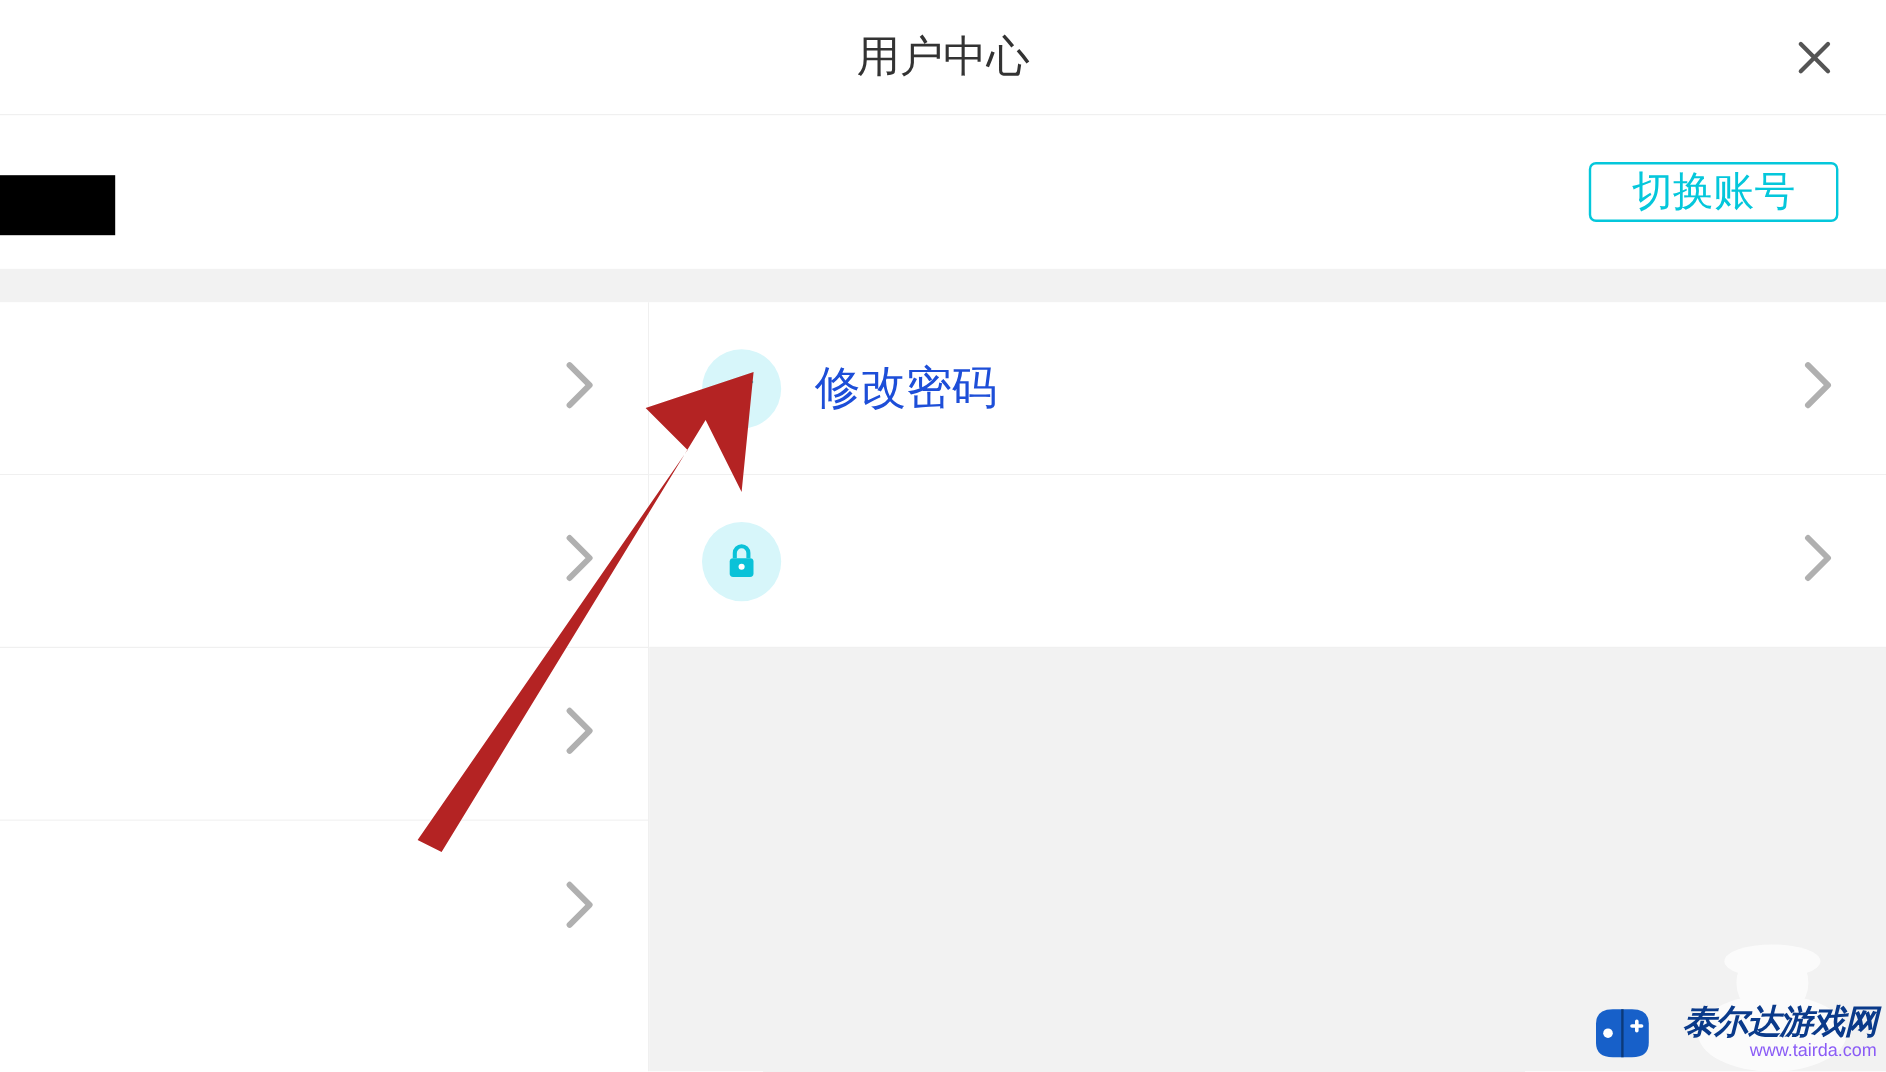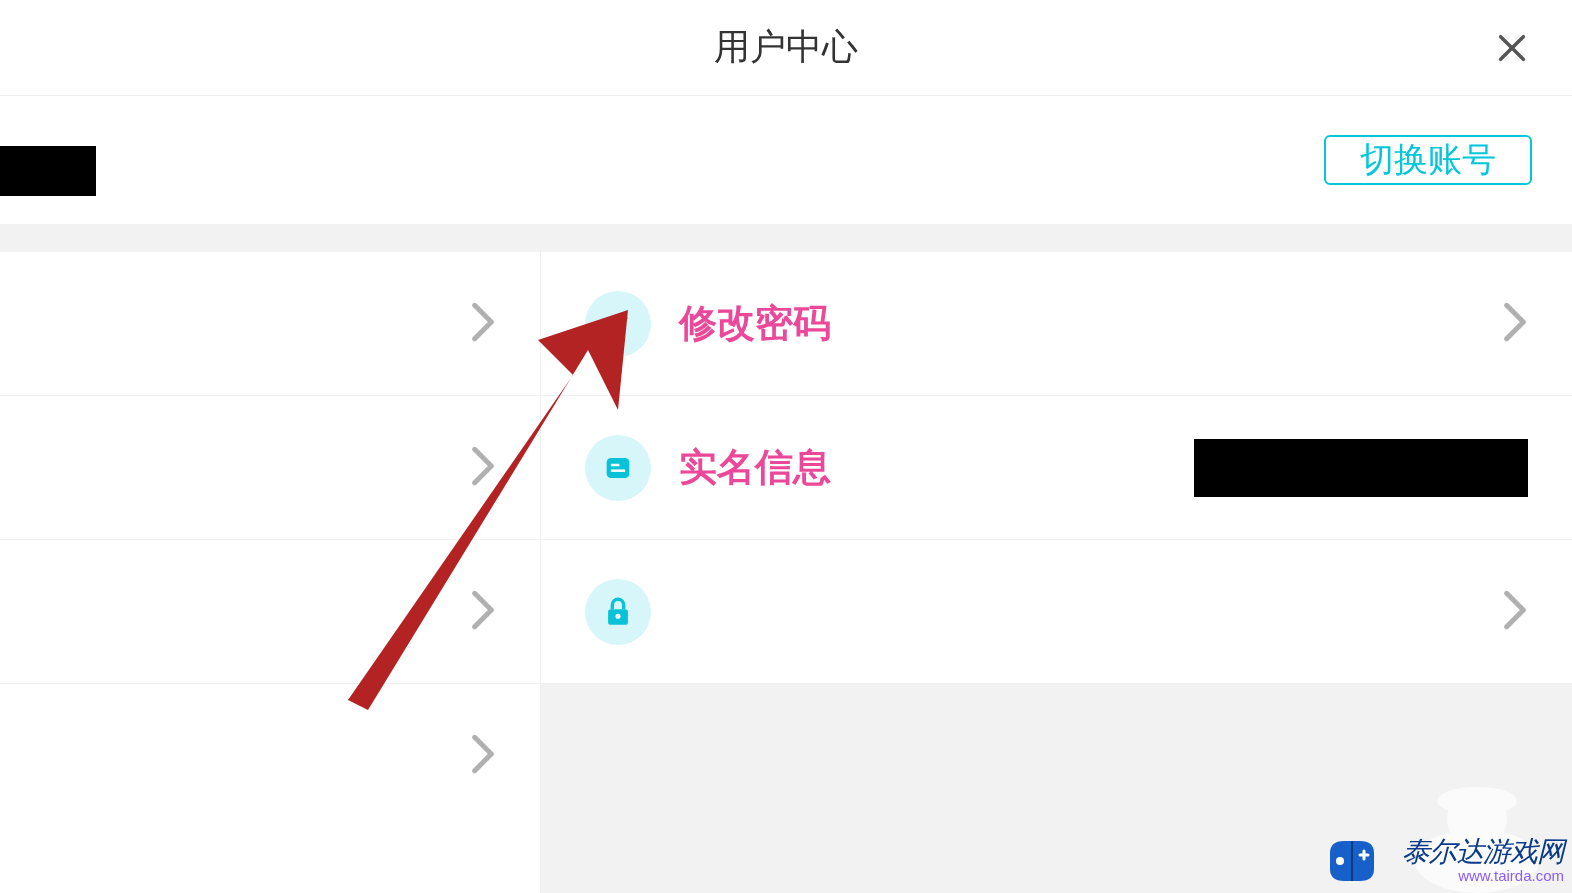--- a/index.html
+++ b/index.html
@@ -100,22 +100,22 @@
       background: #d7f6fa;
       display: flex;
       align-items: center;
       justify-content: center;
       margin-right: 28px;
       flex-shrink: 0;
     }
     .icon-circle svg { width: 34px; height: 34px; }
     .row-label {
       font-size: 38px;
-      color: #ec4899;
-      font-weight: 700;
+      color: #1d4ed8;
+      font-weight: 400;
     }
     .chevron {
       margin-left: auto;
       color: #b0b0b0;
     }
     .chevron svg { width: 26px; height: 40px; }
     .redact-right {
       width: 334px;
       height: 58px;
       background: #000;
@@ -143,21 +143,21 @@
       height: 56px;
       margin-right: 6px;
     }
     .wm-text {
       display: flex;
       flex-direction: column;
       line-height: 1.1;
     }
     .wm-title {
       font-size: 28px;
-      font-weight: 400;
+      font-weight: 700;
       color: #0a3a8a;
       font-style: italic;
       letter-spacing: -1px;
       margin-left: 16px;
     }
     .wm-url {
       font-size: 15px;
       color: #8b5cf6;
       align-self: flex-end;
     }
@@ -235,31 +235,20 @@
           </svg>
       </span>
       <span class="row-label">修改密码</span>
       <span class="chevron">
         <svg viewBox="0 0 14 24">
             <path d="M2 2 L12 12 L2 22" stroke="#b0b0b0" stroke-width="3" fill="none" stroke-linecap="round" stroke-linejoin="round"></path>
           </svg>
       </span>
     </div>
 
-    <div class="list-row">
-      <span class="icon-circle">
-        <svg viewBox="0 0 24 24">
-            <rect x="4" y="5" width="16" height="14" rx="3" fill="#0ac2d8"></rect>
-            <rect x="7" y="9" width="6" height="1.8" fill="#fff"></rect>
-            <rect x="7" y="13" width="10" height="1.8" fill="#fff"></rect>
-          </svg>
-      </span>
-      <span class="row-label">实名信息</span>
-      <div class="redact-right"></div>
-    </div>
 
     <div class="list-row">
       <span class="icon-circle">
         <svg viewBox="0 0 24 24">
             <rect x="5" y="10" width="14" height="11" rx="2" fill="#0ac2d8"></rect>
             <path d="M8 10 V7 a4 4 0 0 1 8 0 V10" stroke="#0ac2d8" stroke-width="2.4" fill="none"></path>
             <circle cx="12" cy="15" r="1.8" fill="#fff"></circle>
           </svg>
       </span>
       <span class="chevron">

